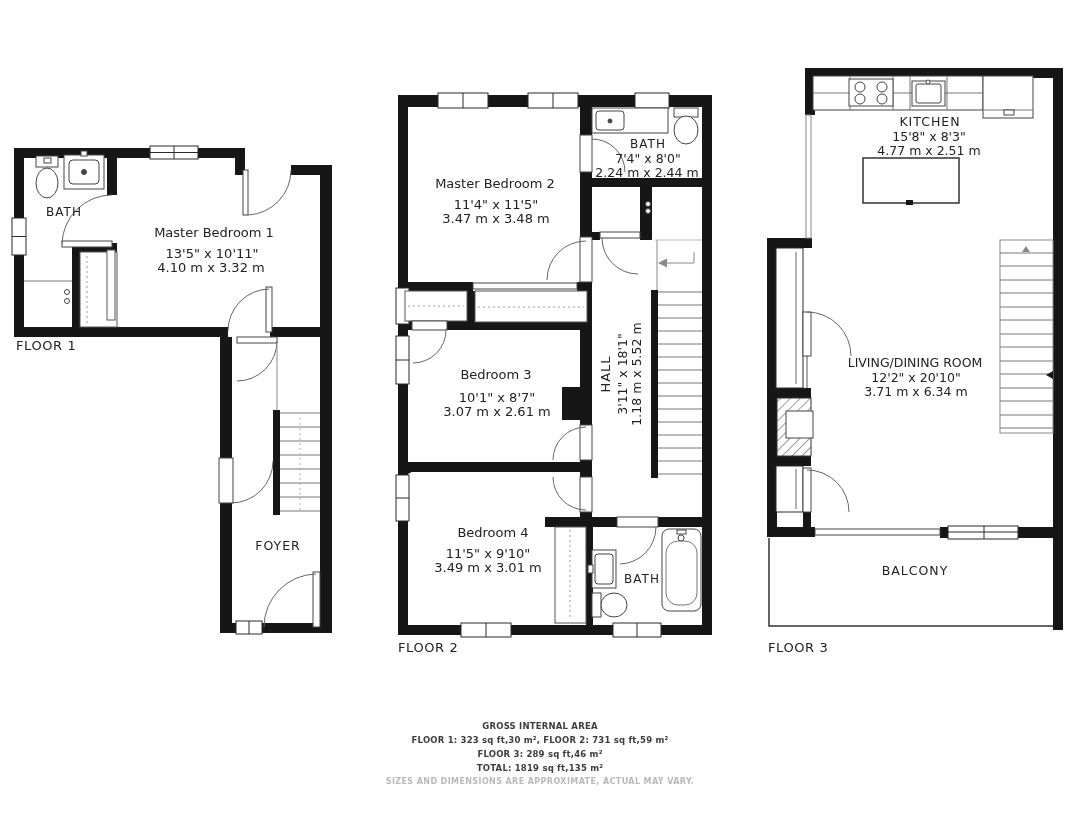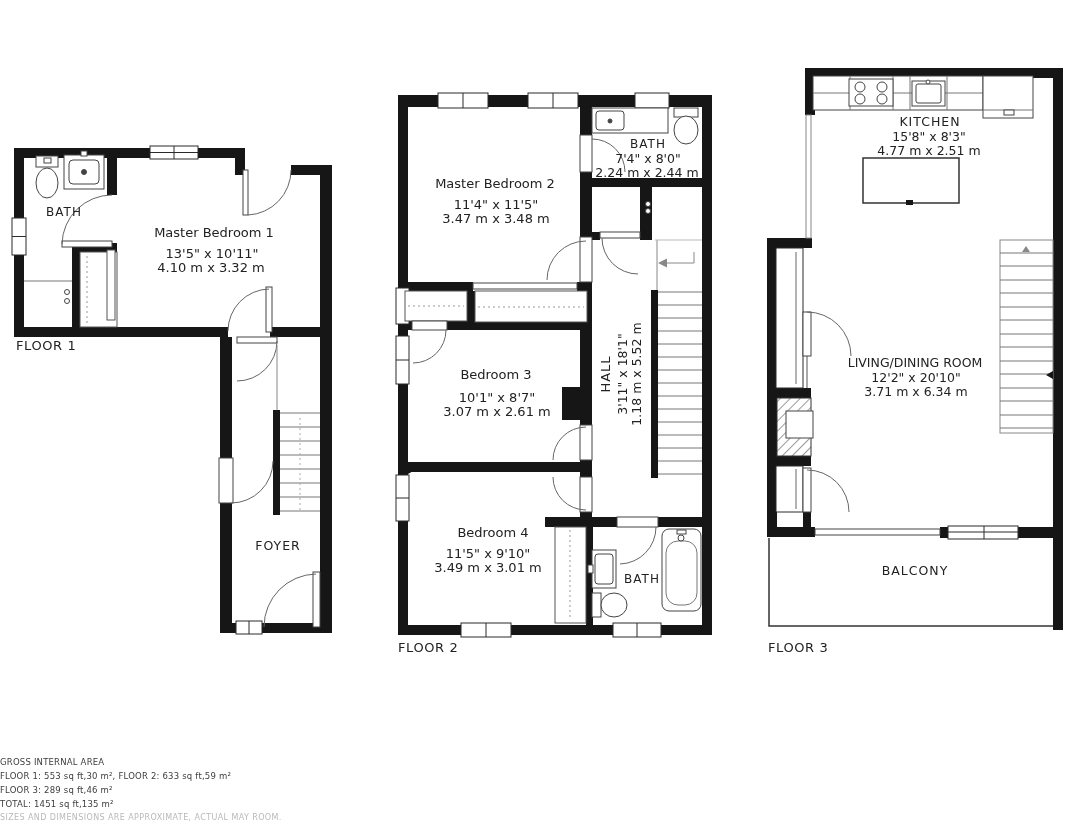--- a/index.html
+++ b/index.html
@@ -5,22 +5,22 @@
   html,body{margin:0;padding:0;background:#fff;}
   .canvas{position:relative;width:1080px;height:825px;background:#fff;overflow:hidden;
           font-family:"DejaVu Sans","Liberation Sans",sans-serif;}
   svg{position:absolute;left:0;top:0;}
   svg text{fill:#222;}
   .rm{font-size:13px;}
   .sm{font-size:12px;}
   .md{font-size:12.5px;}
   .flr{font-size:13px;letter-spacing:.6px;}
   .wide{letter-spacing:1px;}
-  .foot{position:absolute;left:0;top:755px;width:100%;
-        font-weight:normal;font-size:8.5px;line-height:14px;color:#3d3d3d;letter-spacing:.2px;}
+  .foot{position:absolute;left:0;top:719px;width:100%;text-align:center;
+        font-weight:bold;font-size:8.5px;line-height:14px;color:#3d3d3d;letter-spacing:.2px;}
   .foot .dis{color:#b9b9b9;font-size:8px;letter-spacing:.4px;}
 </style>
 </head>
 <body>
 
 <div class="canvas">
 <svg width="1080" height="825" viewBox="0 0 1080 825">
   <defs>
     <pattern id="hatchp" width="7" height="7" patternTransform="rotate(45)" patternUnits="userSpaceOnUse">
       <line x1="0" y1="0" x2="0" y2="7" stroke="#555" stroke-width="1.2"></line>
@@ -326,18 +326,18 @@
     <text class="md" x="915" y="367" text-anchor="middle">LIVING/DINING ROOM</text>
     <text class="md" x="916" y="382" text-anchor="middle">12'2" x 20'10"</text>
     <text class="md" x="916" y="396" text-anchor="middle">3.71 m x 6.34 m</text>
     <text class="md wide" x="915" y="575" text-anchor="middle">BALCONY</text>
     <text class="flr" x="768" y="652">FLOOR 3</text>
   </g>
 </svg>
 
   <div class="foot">
     <div>GROSS INTERNAL AREA</div>
-    <div>FLOOR 1: 553 sq ft,30 m², FLOOR 2: 633 sq ft,59 m²</div>
+    <div>FLOOR 1: 323 sq ft,30 m², FLOOR 2: 731 sq ft,59 m²</div>
     <div>FLOOR 3: 289 sq ft,46 m²</div>
-    <div>TOTAL: 1451 sq ft,135 m²</div>
-    <div class="dis">SIZES AND DIMENSIONS ARE APPROXIMATE, ACTUAL MAY ROOM.</div>
+    <div>TOTAL: 1819 sq ft,135 m²</div>
+    <div class="dis">SIZES AND DIMENSIONS ARE APPROXIMATE, ACTUAL MAY VARY.</div>
   </div>
 </div>
 
 </body></html>

